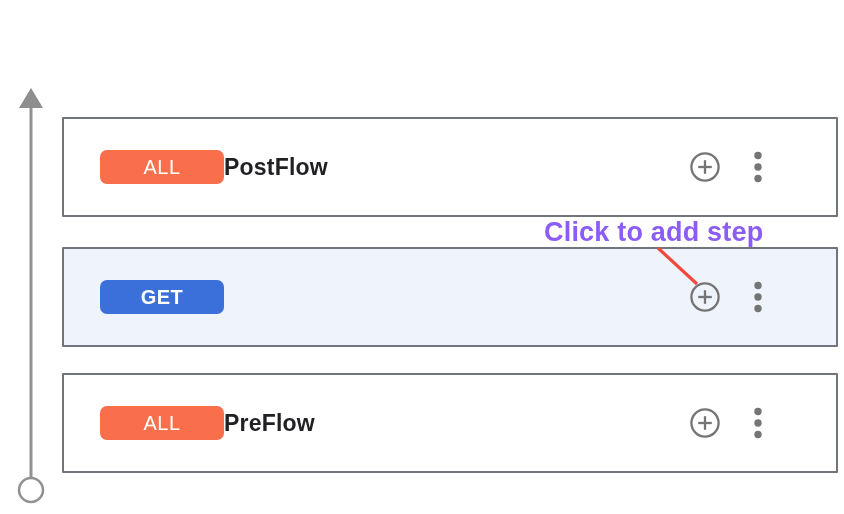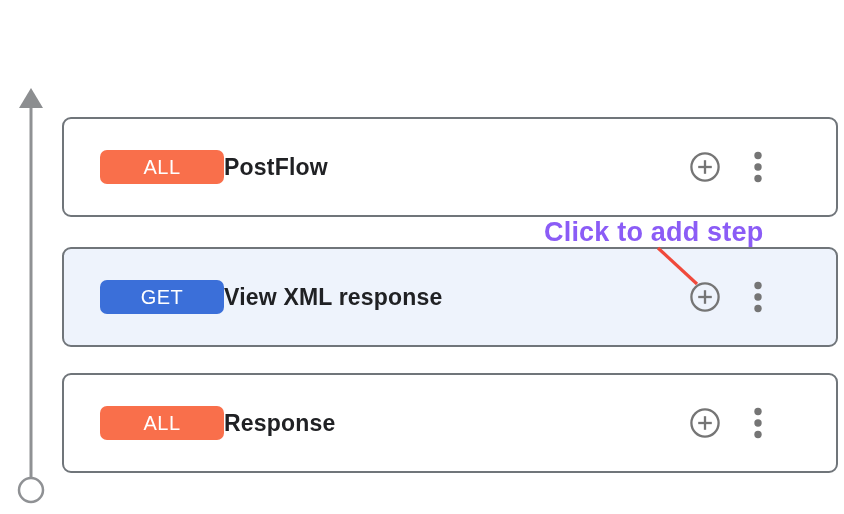--- a/index.html
+++ b/index.html
@@ -29,21 +29,21 @@
     z-index: 5;
   }
 
   .card {
     position: absolute;
     left: 62px;
     width: 776px;
     height: 100px;
     background: #ffffff;
     border: 2px solid #70757a;
-    border-radius: 9px;
+    border-radius: 1px;
     display: flex;
     align-items: center;
     padding-left: 36px;
     padding-right: 62px;
     cursor: pointer;
   }
   .card.selected { background: #eef3fc; }
   .card-1 { top: 117px; }
   .card-2 { top: 247px; }
   .card-3 { top: 373px; }
@@ -55,21 +55,21 @@
     display: flex;
     align-items: center;
     justify-content: center;
     color: #ffffff;
     font-size: 20px;
     font-weight: 500;
     letter-spacing: 0.5px;
     flex: 0 0 auto;
   }
   .badge.all { background: #f96f4b; }
-  .badge.get { background: #3b6fd9; }
+  .badge.get { background: #3b6fd9; font-weight: bold; }
 
   .flow-name {
     font-size: 23px;
     font-weight: 700;
     color: #202124;
     letter-spacing: 0.2px;
     white-space: nowrap;
   }
 
   .icons {
@@ -131,42 +131,41 @@
           <circle cx="5" cy="4.5" r="3.7" fill="#757575"></circle>
           <circle cx="5" cy="16" r="3.7" fill="#757575"></circle>
           <circle cx="5" cy="27.5" r="3.7" fill="#757575"></circle>
         </svg>
       </button>
     </span>
   </div>
 
   <div class="card card-2 selected">
     <span class="badge get">GET</span>
-    <span class="flow-name">View XML response</span>
     <span class="icons">
       <button class="icon-btn">
         <svg width="32" height="32" viewBox="0 0 32 32">
           <circle cx="16" cy="16" r="13.6" fill="none" stroke="#757575" stroke-width="2.3"></circle>
           <line x1="16" y1="9.2" x2="16" y2="22.8" stroke="#757575" stroke-width="2.3"></line>
           <line x1="9.2" y1="16" x2="22.8" y2="16" stroke="#757575" stroke-width="2.3"></line>
         </svg>
       </button>
       <button class="icon-btn">
         <svg width="10" height="32" viewBox="0 0 10 32">
           <circle cx="5" cy="4.5" r="3.7" fill="#757575"></circle>
           <circle cx="5" cy="16" r="3.7" fill="#757575"></circle>
           <circle cx="5" cy="27.5" r="3.7" fill="#757575"></circle>
         </svg>
       </button>
     </span>
   </div>
 
   <div class="card card-3">
     <span class="badge all">ALL</span>
-    <span class="flow-name">Response</span>
+    <span class="flow-name">PreFlow</span>
     <span class="icons">
       <button class="icon-btn">
         <svg width="32" height="32" viewBox="0 0 32 32">
           <circle cx="16" cy="16" r="13.6" fill="none" stroke="#757575" stroke-width="2.3"></circle>
           <line x1="16" y1="9.2" x2="16" y2="22.8" stroke="#757575" stroke-width="2.3"></line>
           <line x1="9.2" y1="16" x2="22.8" y2="16" stroke="#757575" stroke-width="2.3"></line>
         </svg>
       </button>
       <button class="icon-btn">
         <svg width="10" height="32" viewBox="0 0 10 32">

